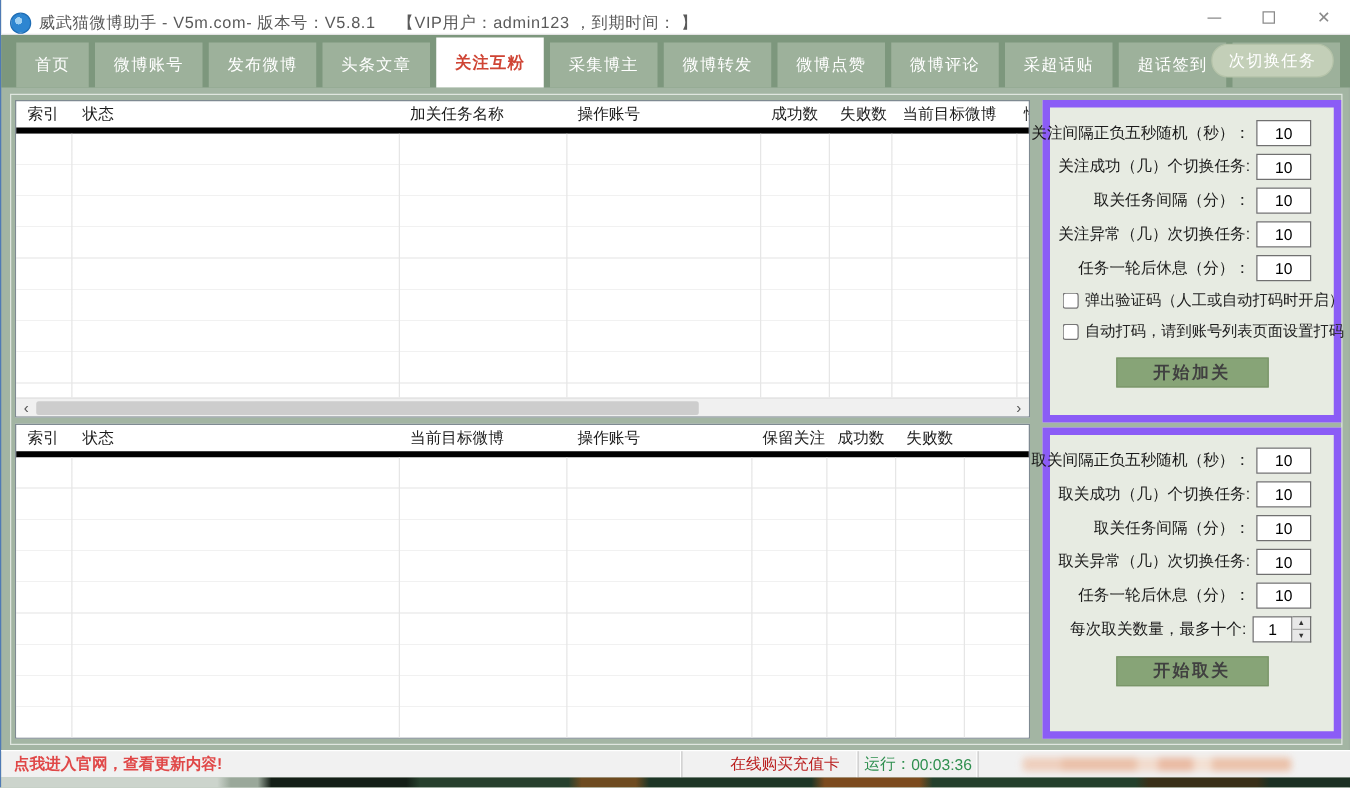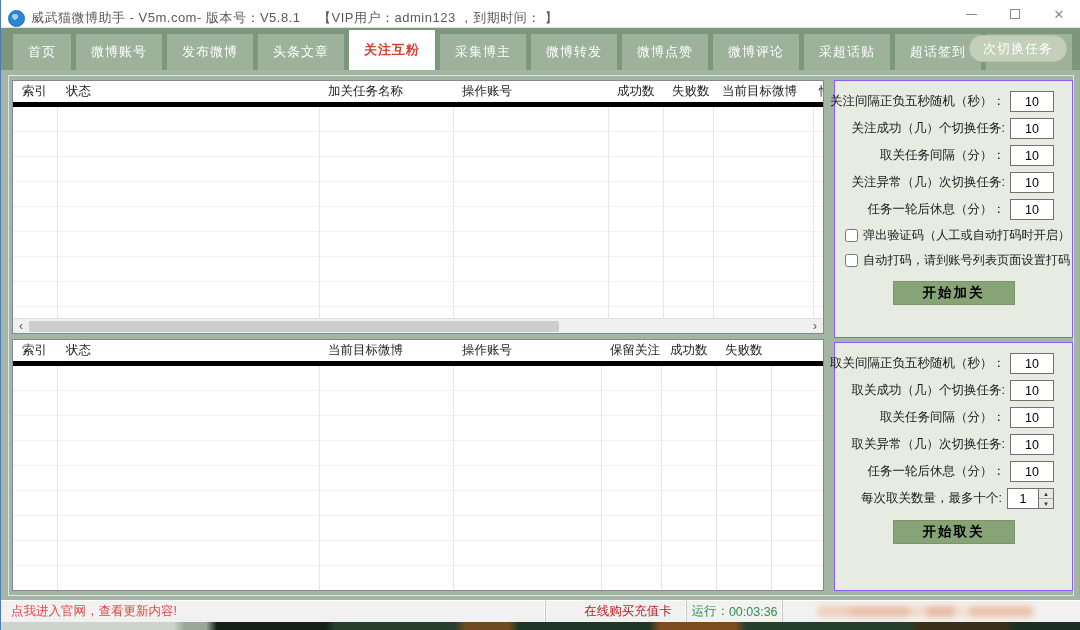--- a/index.html
+++ b/index.html
@@ -49,41 +49,41 @@
     background-position:44px 0,306px 0,440px 0,595px 0,650px 0,700px 0,800px 0,0 0; }
   .t2 .tbody {
     background-position:44px 0,306px 0,440px 0,588px 0,648px 0,703px 0,758px 0,0 0; }
 
   .hscroll { position:absolute; left:0; bottom:0; width:100%; height:15px; background:#f0f0f0; border-top:1px solid #e0e0e0; display:flex; align-items:center; }
   .hs-arrow { width:16px; height:15px; display:flex; align-items:center; justify-content:center; color:#555; font-size:12px; line-height:1; cursor:pointer; }
   .hs-arrow.right { position:absolute; right:0; }
   .hs-thumb { position:absolute; left:16px; width:530px; height:11px; background:#cdcdcd; border-radius:2px; cursor:pointer; }
 
   
-  .panel { position:absolute; left:825px; width:239px; background:#e7ebe2; border:1px solid #8b5cf6; }
+  .panel { position:absolute; left:825px; width:239px; background:#e7ebe2; border:6px solid #8b5cf6; }
   .panel.p1 { top:4px; height:258px; }
   .panel.p2 { top:266px; height:249px; }
   .srow { display:flex; align-items:center; justify-content:flex-end; height:27px; padding-right:18px; margin-top:0; }
   .p1 .srow:first-child, .p2 .srow:first-child { margin-top:7px; }
   .slabel { font-size:12.5px; color:#1a1a1a; margin-right:5px; white-space:nowrap; }
   .sinput { width:44px; height:21px; border:1px solid #707070; background:#ffffff; text-align:center; font-size:12.5px; font-family:"Liberation Sans","DejaVu Sans",sans-serif; }
   .cbrow { display:flex; align-items:center; height:25px; padding-left:10px; }
   .cbrow input { width:13px; height:13px; margin-right:5px; }
   .cbl { font-size:12.2px; white-space:nowrap; }
-  .start-btn { display:block; margin:8px auto 0; width:122px; height:24px; background:#87a477; color:#000000; border:1px solid #7a9569; font-size:13.5px; font-weight:bold; letter-spacing:2px; cursor:pointer; font-family:"Liberation Sans","DejaVu Sans",sans-serif; }
+  .start-btn { display:block; margin:8px auto 0; width:122px; height:24px; background:#87a477; color:#404040; border:1px solid #7a9569; font-size:13.5px; font-weight:bold; letter-spacing:2px; cursor:pointer; font-family:"Liberation Sans","DejaVu Sans",sans-serif; }
   .spin-wrap { display:flex; align-items:center; }
   .sinput.small { width:32px; }
   .spinner { display:flex; flex-direction:column; width:15px; height:21px; border:1px solid #707070; border-left:none; }
   .spin-b { flex:1; font-size:6px; line-height:1; display:flex; align-items:center; justify-content:center; color:#333; background:#e8e8e8; cursor:pointer; }
   .spin-b + .spin-b { border-top:1px solid #aaa; }
 
   
   .statusbar { position:absolute; left:0; top:600px; width:1080px; height:22px; background:#f1f1f1; border-top:1px solid #ffffff; display:flex; align-items:stretch; font-size:12.5px; }
   .sb-sec { display:flex; align-items:center; border-right:1px solid #c9c9c9; box-shadow:inset -1px 0 0 #ffffff; }
-  .sb-left { flex:1; padding-left:10px; color:#e04848; }
+  .sb-left { flex:1; padding-left:10px; color:#e04848;font-weight:bold; }
   .sb-buy { width:117px; justify-content:center; color:#b91c1c; cursor:pointer;margin-left:24px; }
   .sb-run { width:96px; justify-content:center; color:#2f8f4f; }
   .sb-rest { width:298px; border-right:none; position:relative; }
   .redact { position:absolute; left:35px; top:5px; width:215px; height:11px; border-radius:3px;
     background:linear-gradient(90deg,#eec9b4 0 14%, #e9b79b 15% 42%, #f2d7c6 43% 50%, #e8b094 51% 63%, #f4ddcd 64% 70%, #eab99d 71% 100%);
     filter:blur(3px); opacity:.85; }
 
   
   .desktop-strip { position:absolute; left:0; top:622px; width:1080px; height:8px;
     background:linear-gradient(90deg,#ccd4cc 0 16%, #9aa89a 17% 19%, #141f17 20% 30%, #27402d 31% 42%, #6e4b20 43% 47%, #1e3626 48% 60%, #7c4b1e 61% 68%, #24402c 69% 84%, #3a3019 85% 93%, #1c3023 94% 100%); }

